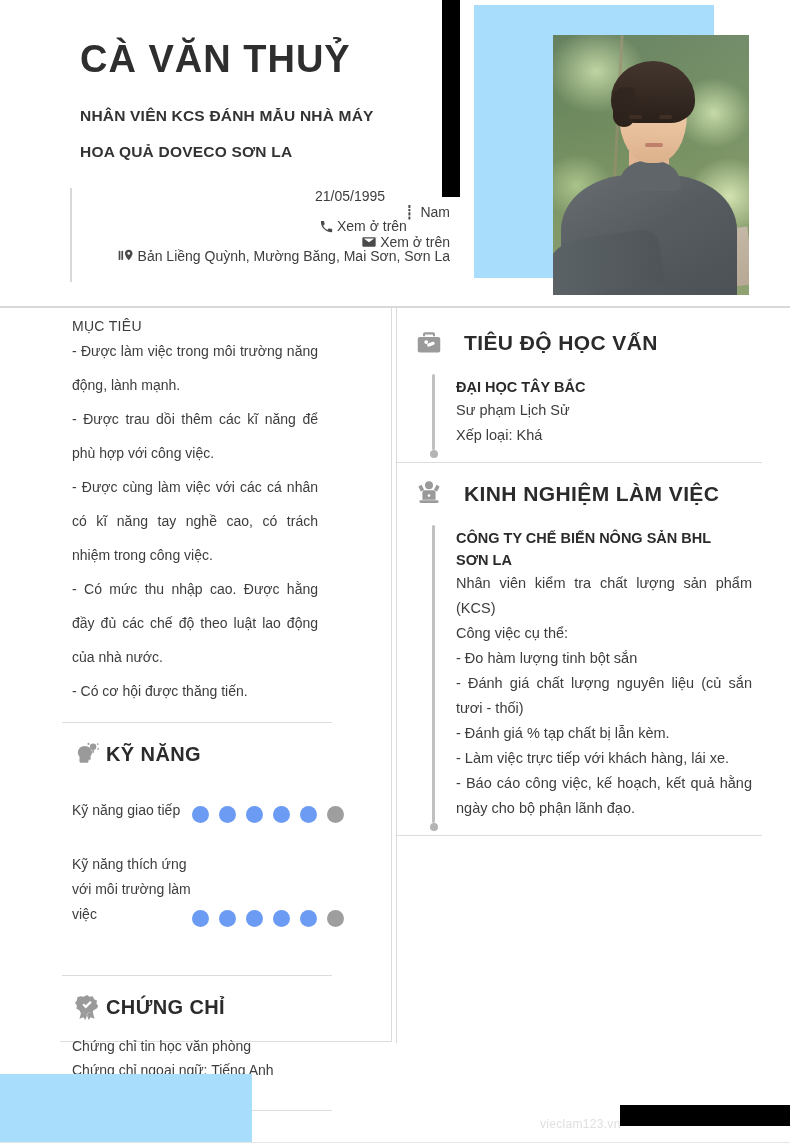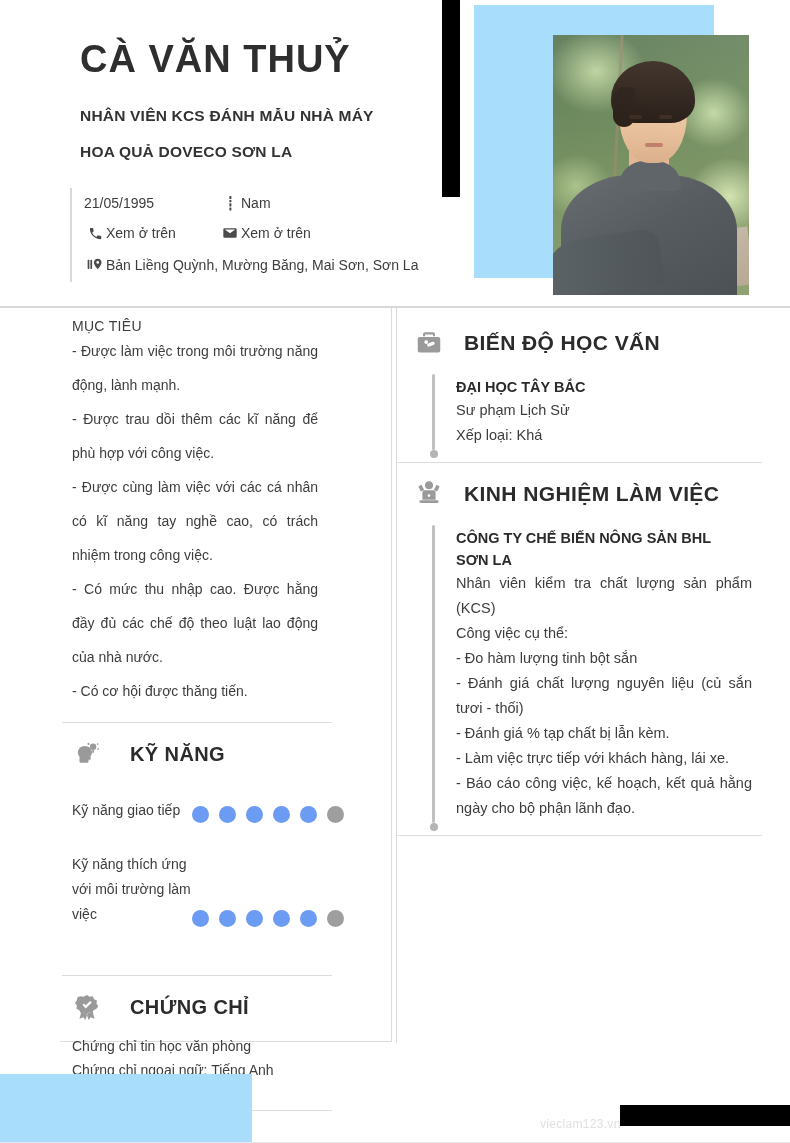--- a/index.html
+++ b/index.html
@@ -160,21 +160,21 @@
     color: #333333;
     letter-spacing: .2px;
   }
   .contact {
     position: absolute;
     left: 70px; top: 188px;
     width: 380px;
     padding-left: 12px;
     border-left: 2px solid #d8d8d8;
   }
-  .c-row { display: flex; align-items: center; height: 30px; }
+  .c-row { display: flex; align-items: flex-end; height: 30px; flex-direction: column; }
   .c-cell { display: flex; align-items: center; }
   .c-cell.w1 { width: 135px; }
   .c-ico {
     display: inline-flex;
     align-items: center;
     justify-content: center;
     width: 22px;
     color: #4a4a4a;
     flex: 0 0 22px;
   }
@@ -225,21 +225,21 @@
   .goal-body {
     font-size: 14px;
     line-height: 34px;
     color: #3d3d3d;
     text-align: justify;
   }
 
   .sec-head {
     display: flex;
     align-items: center;
-    gap: 28px;
+    gap: 4px;
     padding-top: 16px;
   }
   .sec-ico {
     width: 30px; height: 30px;
     flex: 0 0 30px;
     color: #9a9a9a;
     display: flex;
     align-items: center;
     justify-content: center;
   }
@@ -569,21 +569,21 @@
     <section class="r-sec">
       <div class="r-head">
         <span class="r-ico">
           <svg width="30" height="30" viewBox="0 0 32 32" fill="currentColor" aria-hidden="true">
             <path d="M11.8 4.4h8.4c1.2 0 2.2 1 2.2 2.2v2.2h-2.2V6.8h-8.4v2h-2.2V6.6c0-1.2 1-2.2 2.2-2.2z"></path>
             <rect x="4" y="9.6" width="24" height="16.6" rx="2.2"></rect>
             <circle cx="13" cy="15" r="2" fill="#ffffff"></circle>
             <rect x="13.5" y="17.3" width="8.4" height="3.4" rx="1.7" transform="rotate(-22 13.5 17.3)" fill="#ffffff"></rect>
           </svg>
         </span>
-        <span class="r-title">BIẾN ĐỘ HỌC VẤN</span>
+        <span class="r-title">TIÊU ĐỘ HỌC VẤN</span>
       </div>
       <div class="r-body">
         <span class="timeline"></span>
         <div class="r-org">ĐẠI HỌC TÂY BẮC</div>
         <div class="r-line">Sư phạm Lịch Sử</div>
         <div class="r-line">Xếp loại: Khá</div>
       </div>
       <div class="r-rule"></div>
     </section>
 

